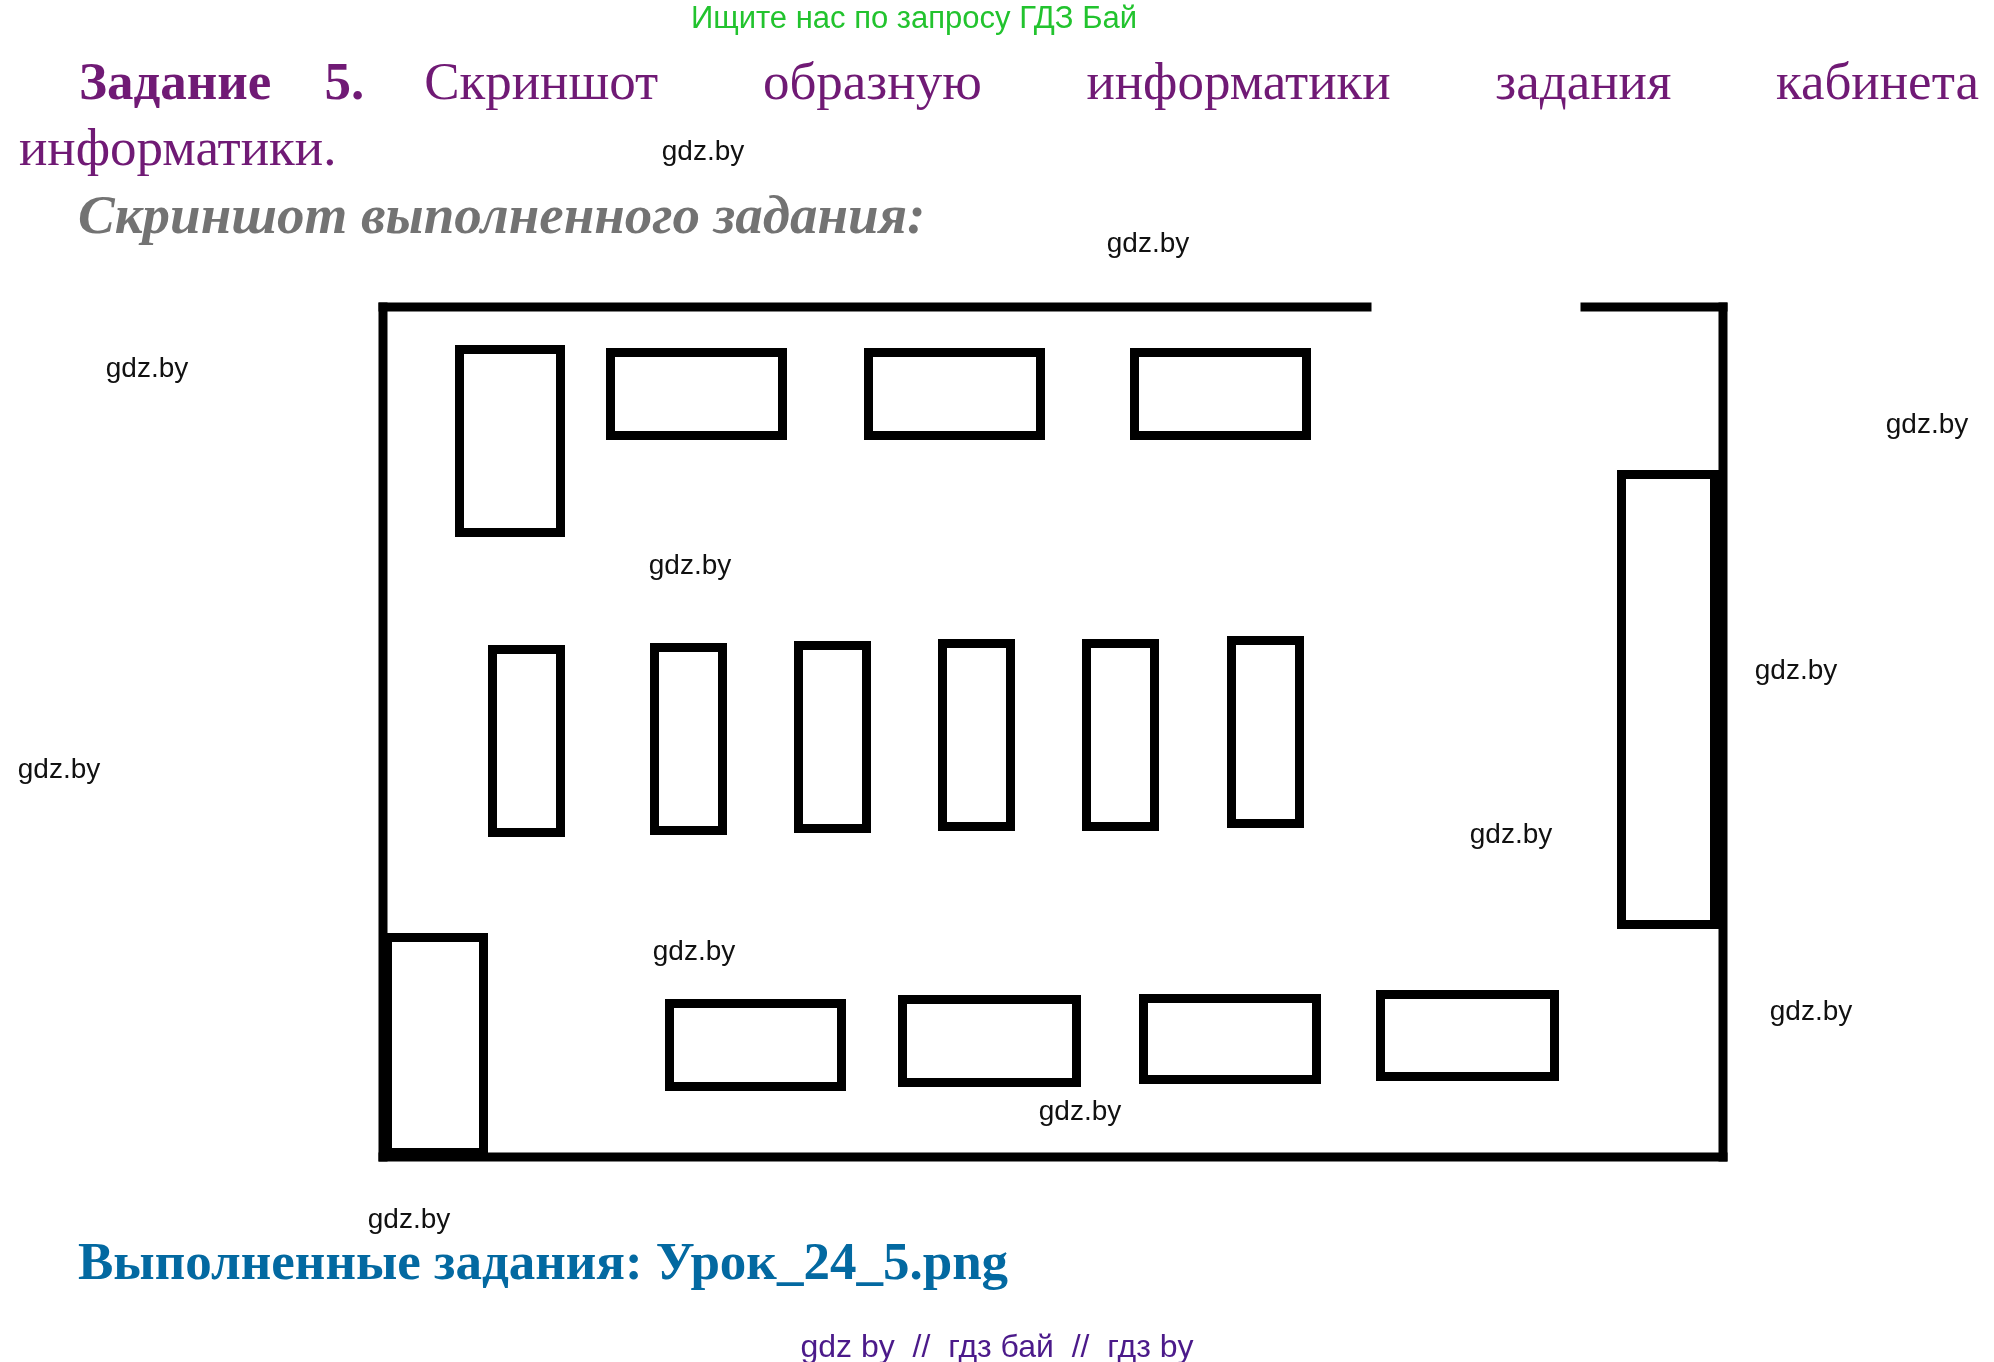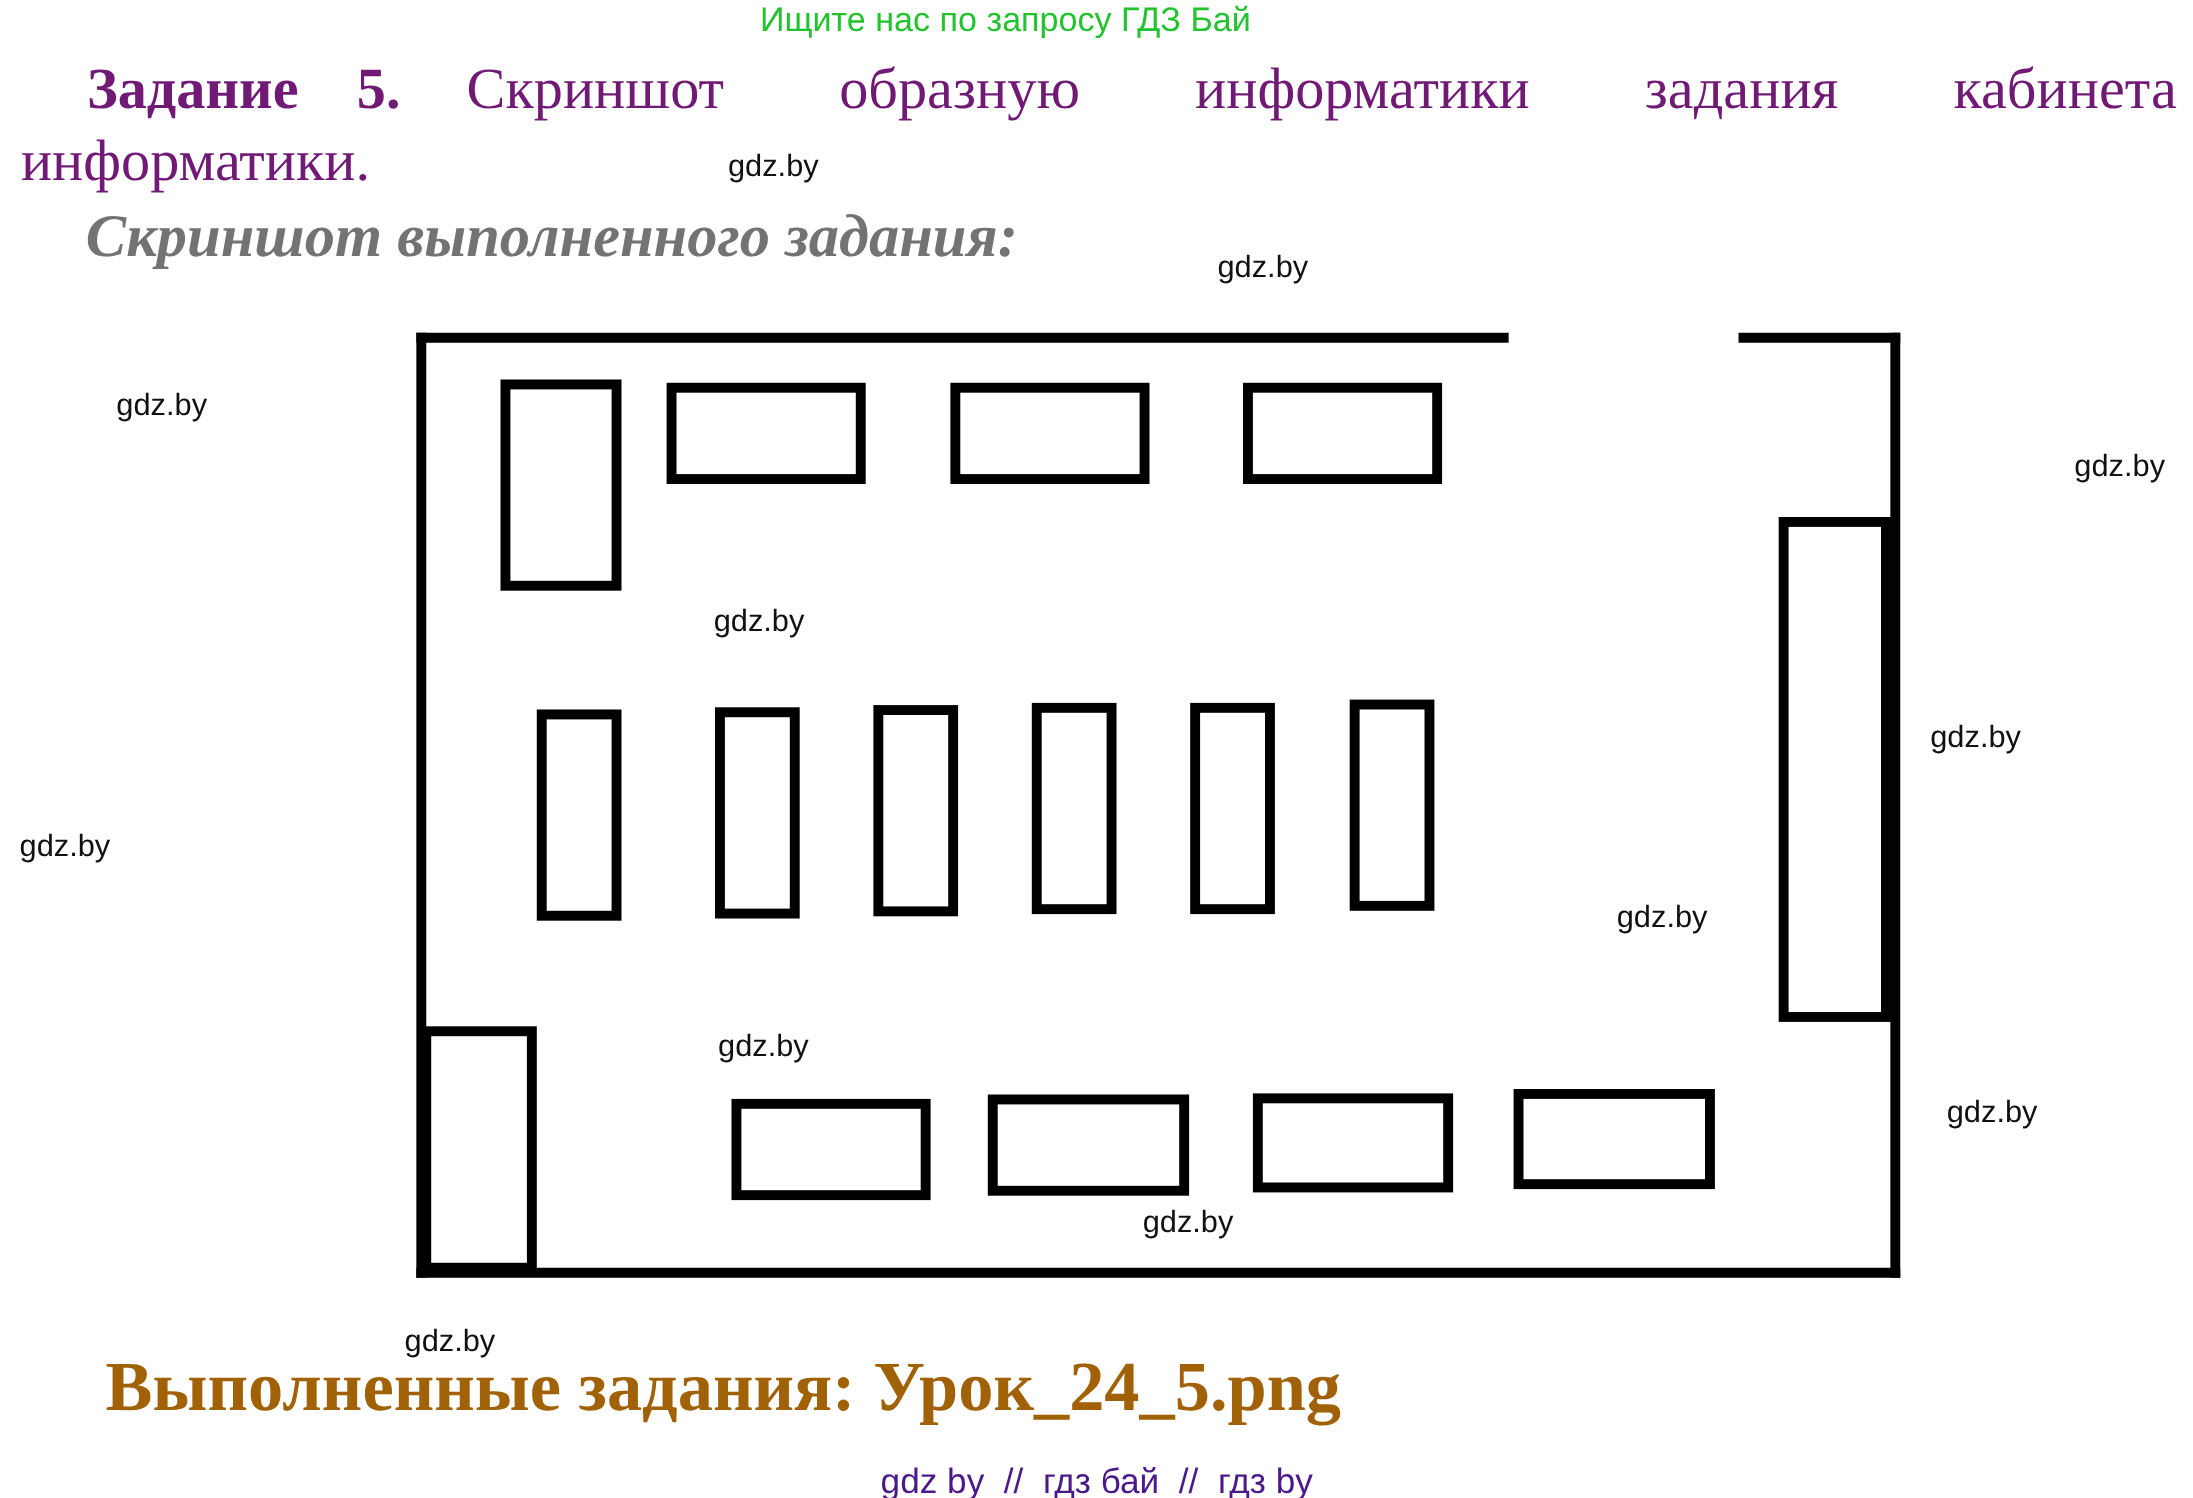--- a/index.html
+++ b/index.html
@@ -3,21 +3,21 @@
 <meta charset="utf-8">
 <style>
   html, body { margin:0; padding:0; background:#ffffff; }
   body { width:1994px; height:1362px; position:relative; overflow:hidden; }
   .abs { position:absolute; }
   .top-banner { left:0; top:0; width:1828px; text-align:center; font-family:"Liberation Sans", sans-serif; font-size:31px; line-height:36px; }
   .task { left:19px; top:48px; width:1960px; font-family:Liberation Serif, serif; font-size:53px; line-height:66px; color:#701a75; text-align:justify; text-align-last:left; }
   .task .lead { padding-left:60px; }
   .task b { font-weight:bold; }
   .subhead { left:78px; top:182px; font-family:"Liberation Serif", serif; font-size:55px; font-weight:bold; font-style:italic; color:#737373; line-height:66px; }
-  .final { left:96px; top:1228px; font-family:"Liberation Serif", serif; font-size:64px; font-weight:bold; color:#a16207; line-height:66px; }
+  .final { left:78px; top:1228px; font-family:"Liberation Serif", serif; font-size:53px; font-weight:bold; color:#0369a1; line-height:66px; }
   .footer { left:0; top:1326px; width:1994px; text-align:center; font-family:"Liberation Sans", sans-serif; font-size:32px; line-height:40px; }
   .wm { font-family:"Liberation Sans", sans-serif; font-size:28px; color:#111; transform:translate(-50%,-50%); white-space:nowrap; }
   .plan { left:0; top:0; width:1994px; height:1362px; }
 </style>
 </head>
 <body>
 
 <div class="abs top-banner">
   <span id="banner-text" style="color: rgb(34, 195, 46);">Ищите нас по запросу ГДЗ Бай</span>
 </div>

